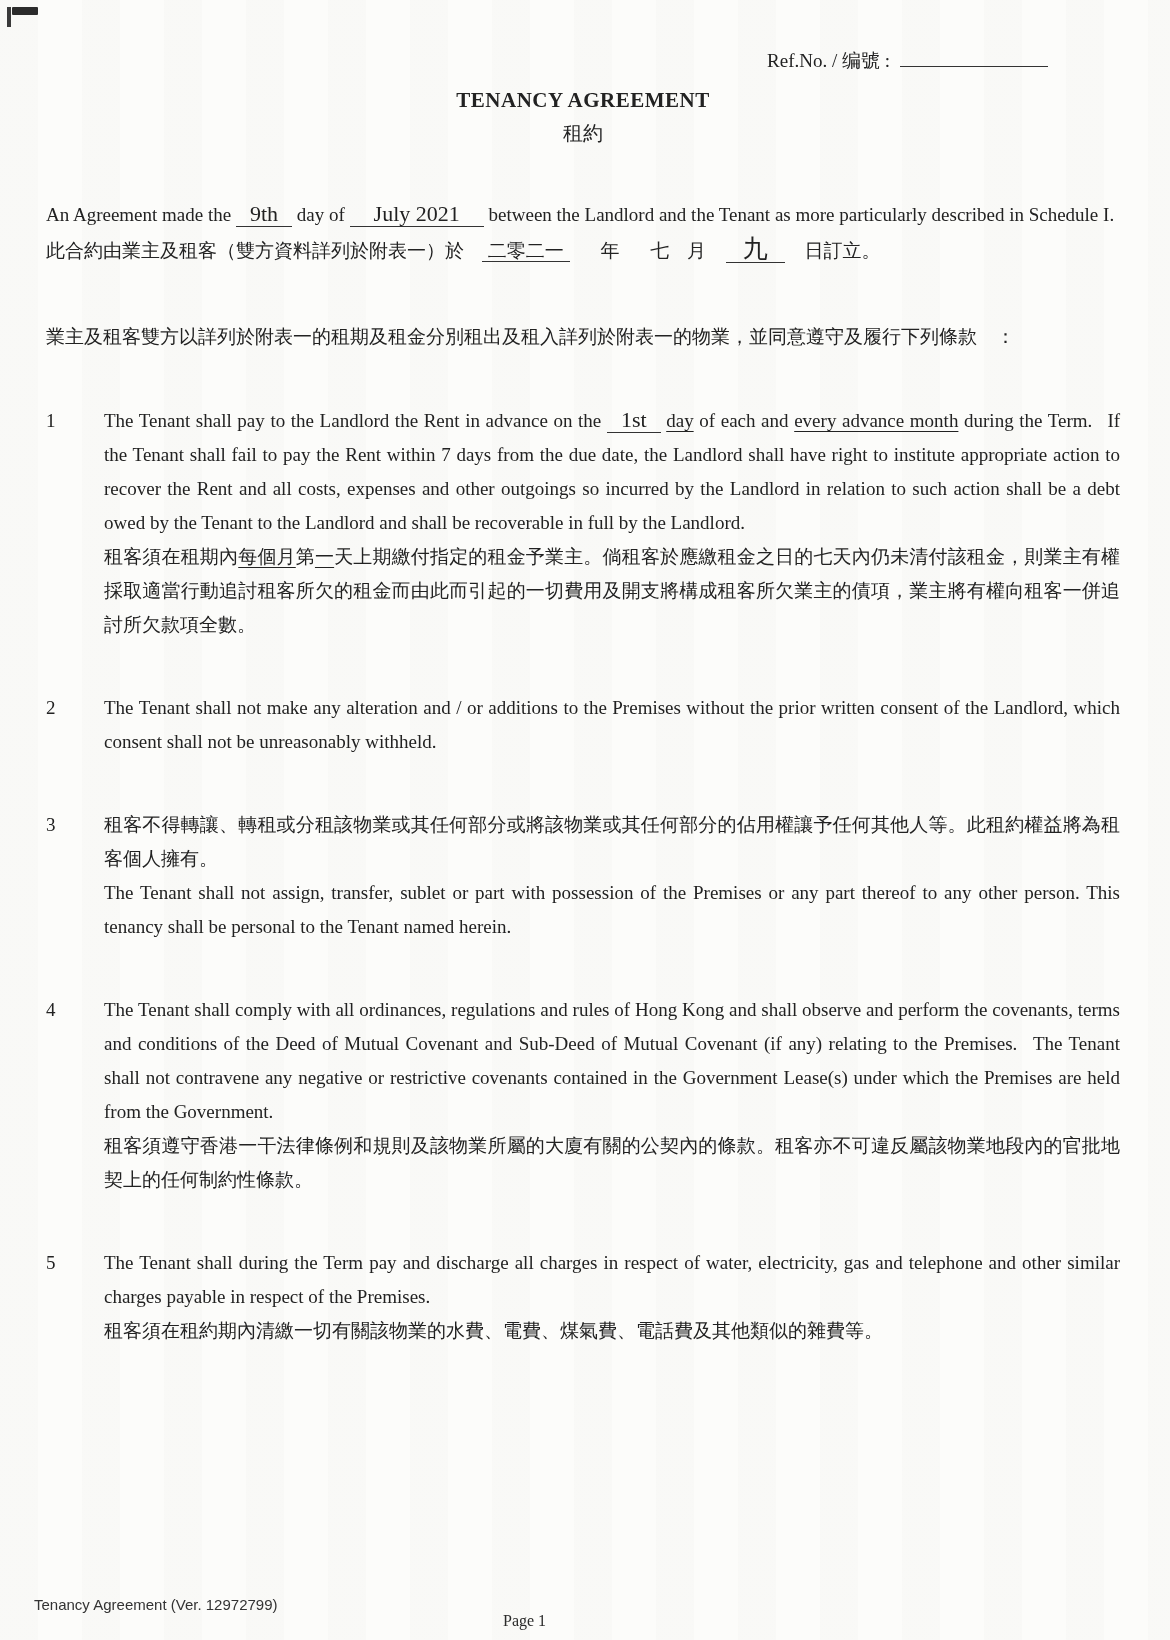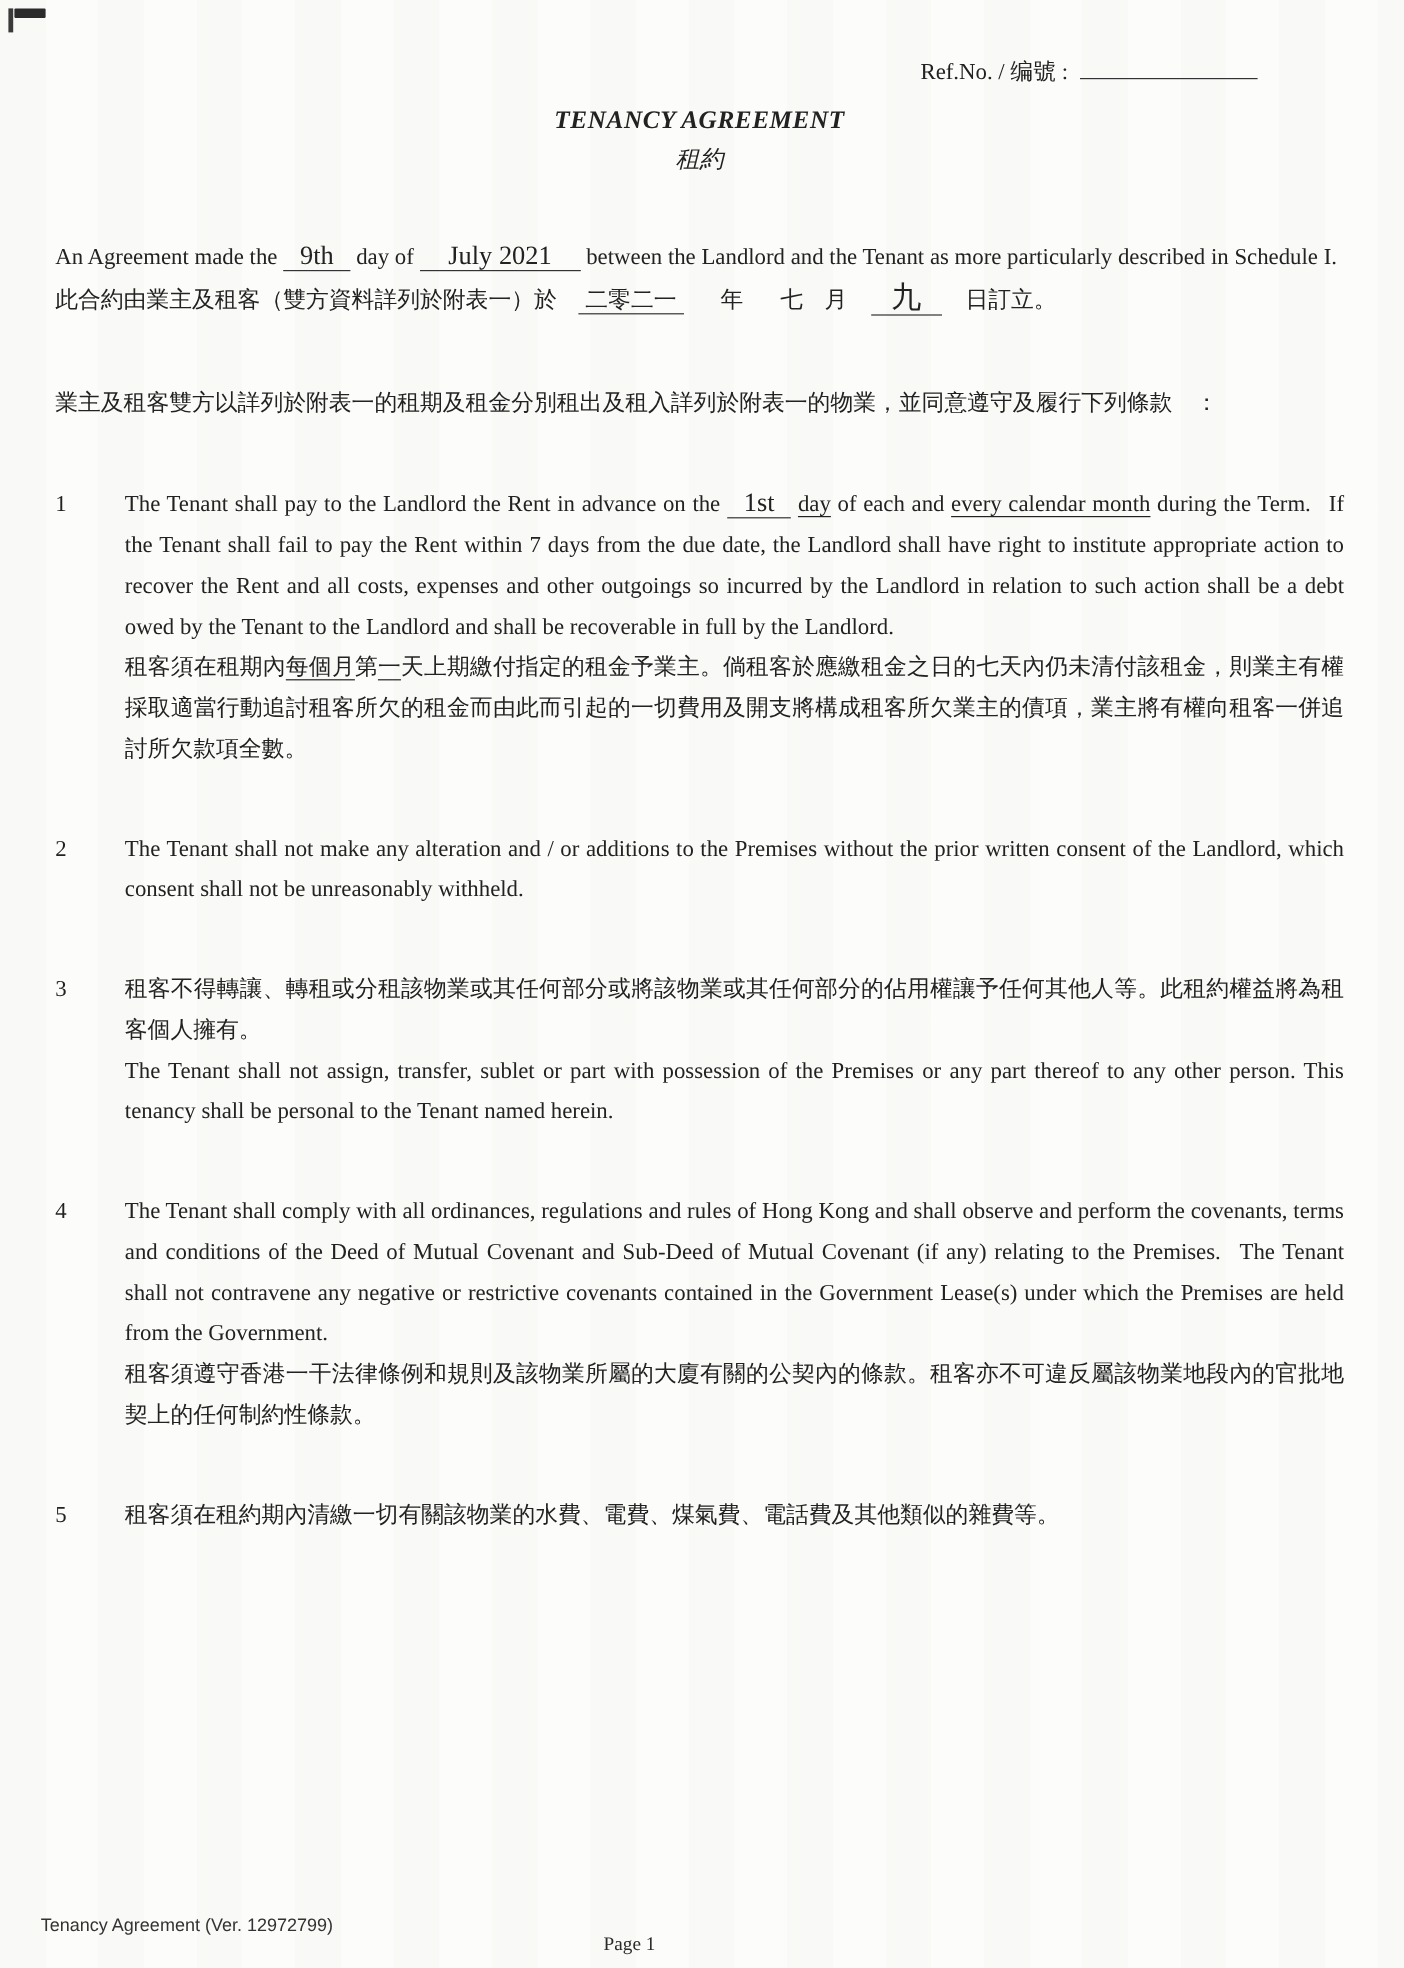--- a/index.html
+++ b/index.html
@@ -19,21 +19,21 @@
     box-sizing:border-box;
     padding:44px 50px 0 46px;
   }
   .scan-mark-a { position:absolute; left:12px; top:7px; width:26px; height:8px; background:#2b2b2b; border-radius:1px; }
   .scan-mark-b { position:absolute; left:7px; top:7px; width:4px; height:20px; background:#3a3a3a; }
 
   .ref-line { text-align:right; padding-right:72px; margin-bottom:6px; }
   .blank { display:inline-block; border-bottom:1.5px solid #333; height:18px; vertical-align:baseline; }
   .blank-ref { width:148px; margin-left:10px; }
 
-  .title-block { text-align:center; margin-top:2px;font-style:italic; }
+  .title-block { text-align:center; margin-top:2px; }
   .title-en { font-weight:bold; font-size:21px; letter-spacing:0.5px; line-height:32px; }
   .title-zh { font-size:20px; line-height:34px; }
 
   .para { text-align:justify; margin:0; }
   .intro-wrap { margin-top:48px; }
   .preamble-wrap { margin-top:52px; }
 
   .fill { border-bottom:1.6px solid #333; padding:0 14px; font-size:22px; line-height:22px; }
   .fill-date { padding:0 24px; }
   .fill-zh-year { border-bottom:1.6px solid #333; padding:0 6px; }
@@ -93,21 +93,21 @@
   <div class="clauses">
 
     <div class="clause">
       <div class="clause-num">1</div>
       <div class="clause-body">
         <p>
           <span>The Tenant shall pay to the Landlord the Rent in advance on the</span>
           <span class="fill">1st</span>
           <span class="u">day</span>
           <span>of each and</span>
-          <span class="u">every calendar month</span>
+          <span class="u">every advance month</span>
           <span>during the Term.  If the Tenant shall fail to pay the Rent within 7 days from the due date, the Landlord shall have right to institute appropriate action to recover the Rent and all costs, expenses and other outgoings so incurred by the Landlord in relation to such action shall be a debt owed by the Tenant to the Landlord and shall be recoverable in full by the Landlord.</span>
         </p>
         <p><span>租客須在租期內</span><span class="u">每個月</span><span>第</span><span class="u">一</span><span>天上期繳付指定的租金予業主。倘租客於應繳租金之日的七天內仍未清付該租金，則業主有權採取適當行動追討租客所欠的租金而由此而引起的一切費用及開支將構成租客所欠業主的債項，業主將有權向租客一併追討所欠款項全數。</span></p>
       </div>
     </div>
 
     <div class="clause">
       <div class="clause-num">2</div>
       <div class="clause-body">
         <p>The Tenant shall not make any alteration and / or additions to the Premises without the prior written consent of the Landlord, which consent shall not be unreasonably withheld.</p>
@@ -126,20 +126,21 @@
       <div class="clause-num">4</div>
       <div class="clause-body">
         <p>The Tenant shall comply with all ordinances, regulations and rules of Hong Kong and shall observe and perform the covenants, terms and conditions of the Deed of Mutual Covenant and Sub-Deed of Mutual Covenant (if any) relating to the Premises.  The Tenant shall not contravene any negative or restrictive covenants contained in the Government Lease(s) under which the Premises are held from the Government.</p>
         <p>租客須遵守香港一干法律條例和規則及該物業所屬的大廈有關的公契內的條款。租客亦不可違反屬該物業地段內的官批地契上的任何制約性條款。</p>
       </div>
     </div>
 
     <div class="clause">
       <div class="clause-num">5</div>
       <div class="clause-body">
+        <p>The Tenant shall during the Term pay and discharge all charges in respect of water, electricity, gas and telephone and other similar charges payable in respect of the Premises.</p>
         <p>租客須在租約期內清繳一切有關該物業的水費、電費、煤氣費、電話費及其他類似的雜費等。</p>
       </div>
     </div>
 
   </div>
 
   <div class="footer-version">Tenancy Agreement (Ver. 12972799)</div>
   <div class="footer-page">Page  1</div>
 </div>
 

